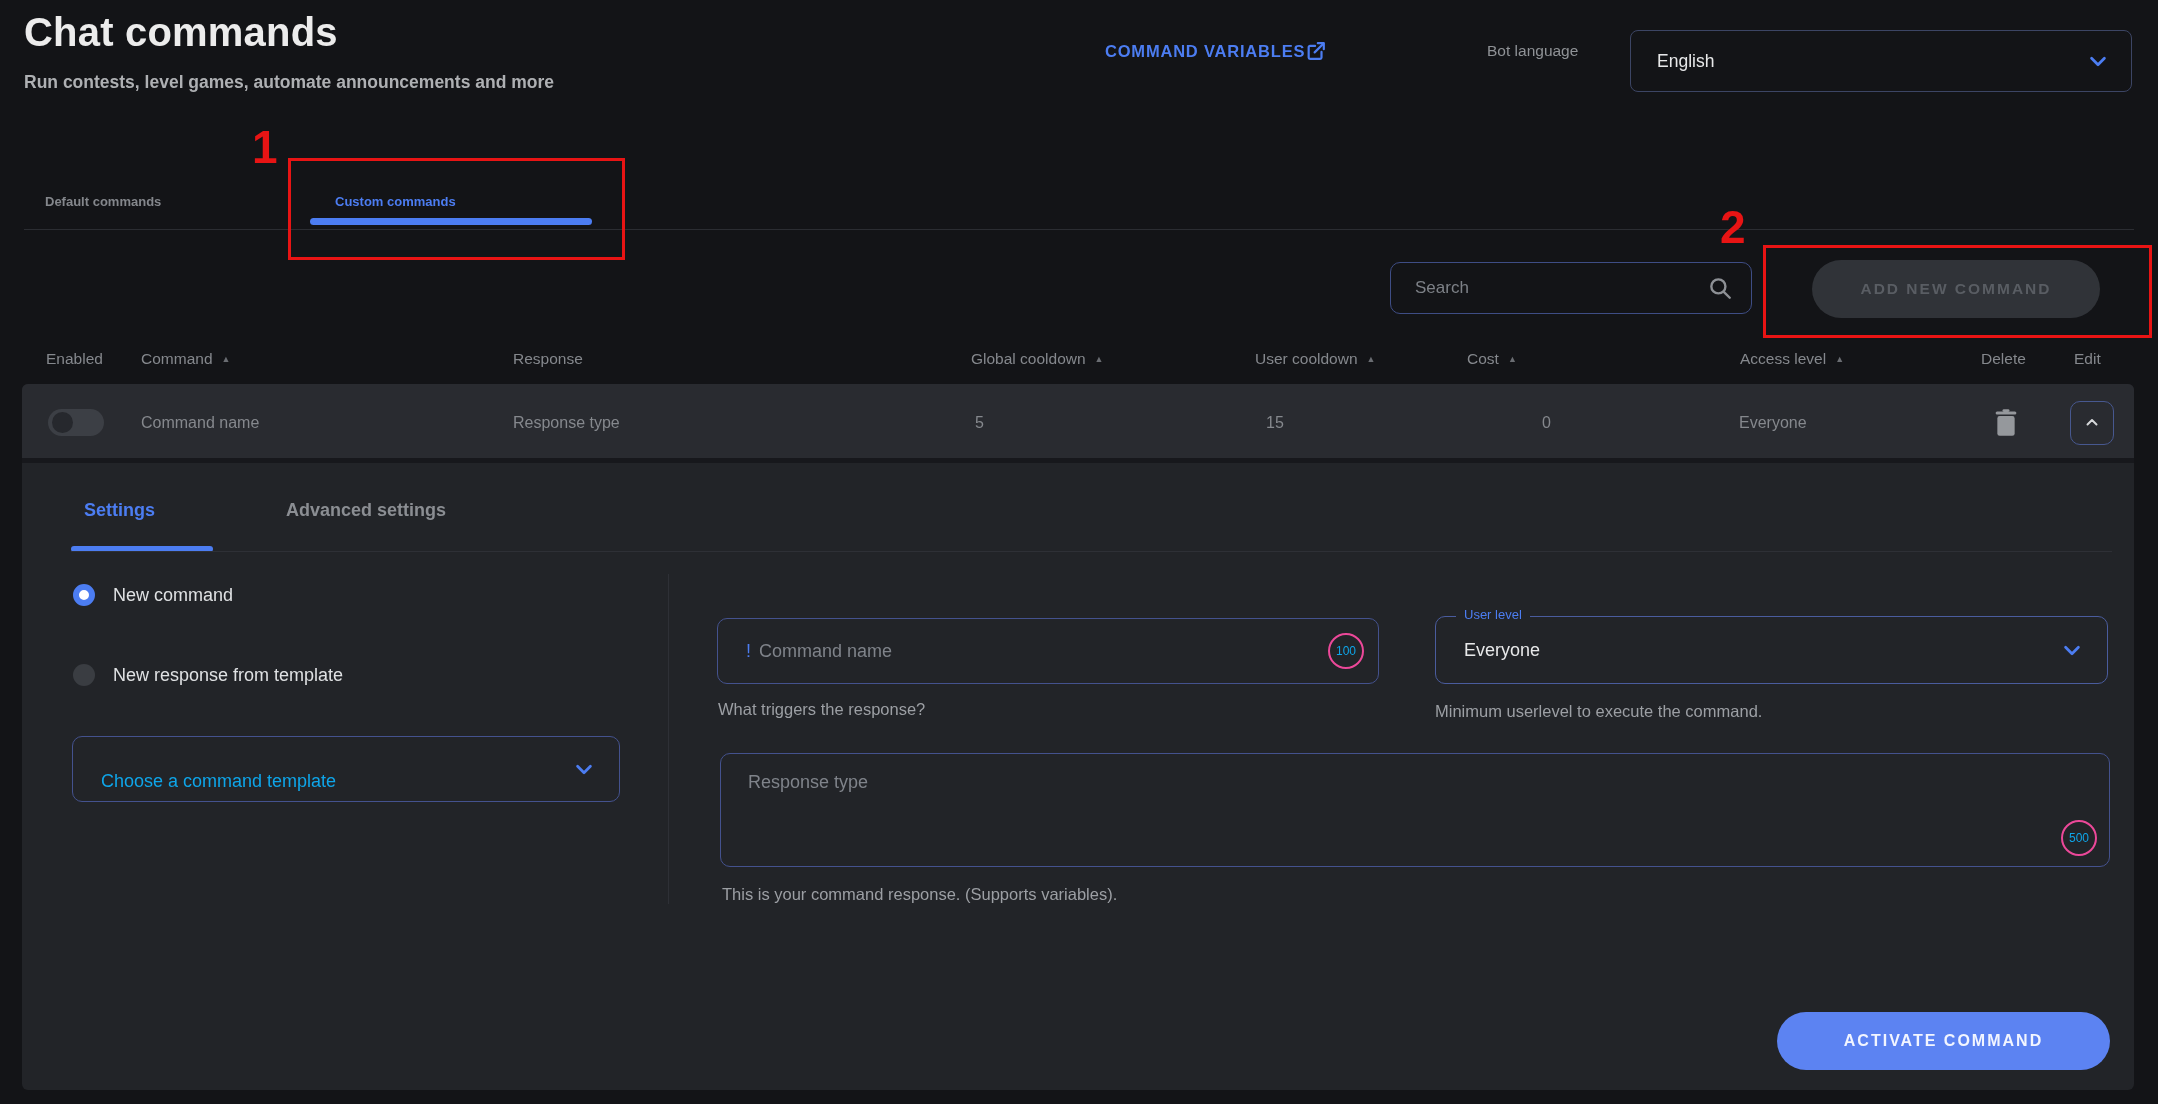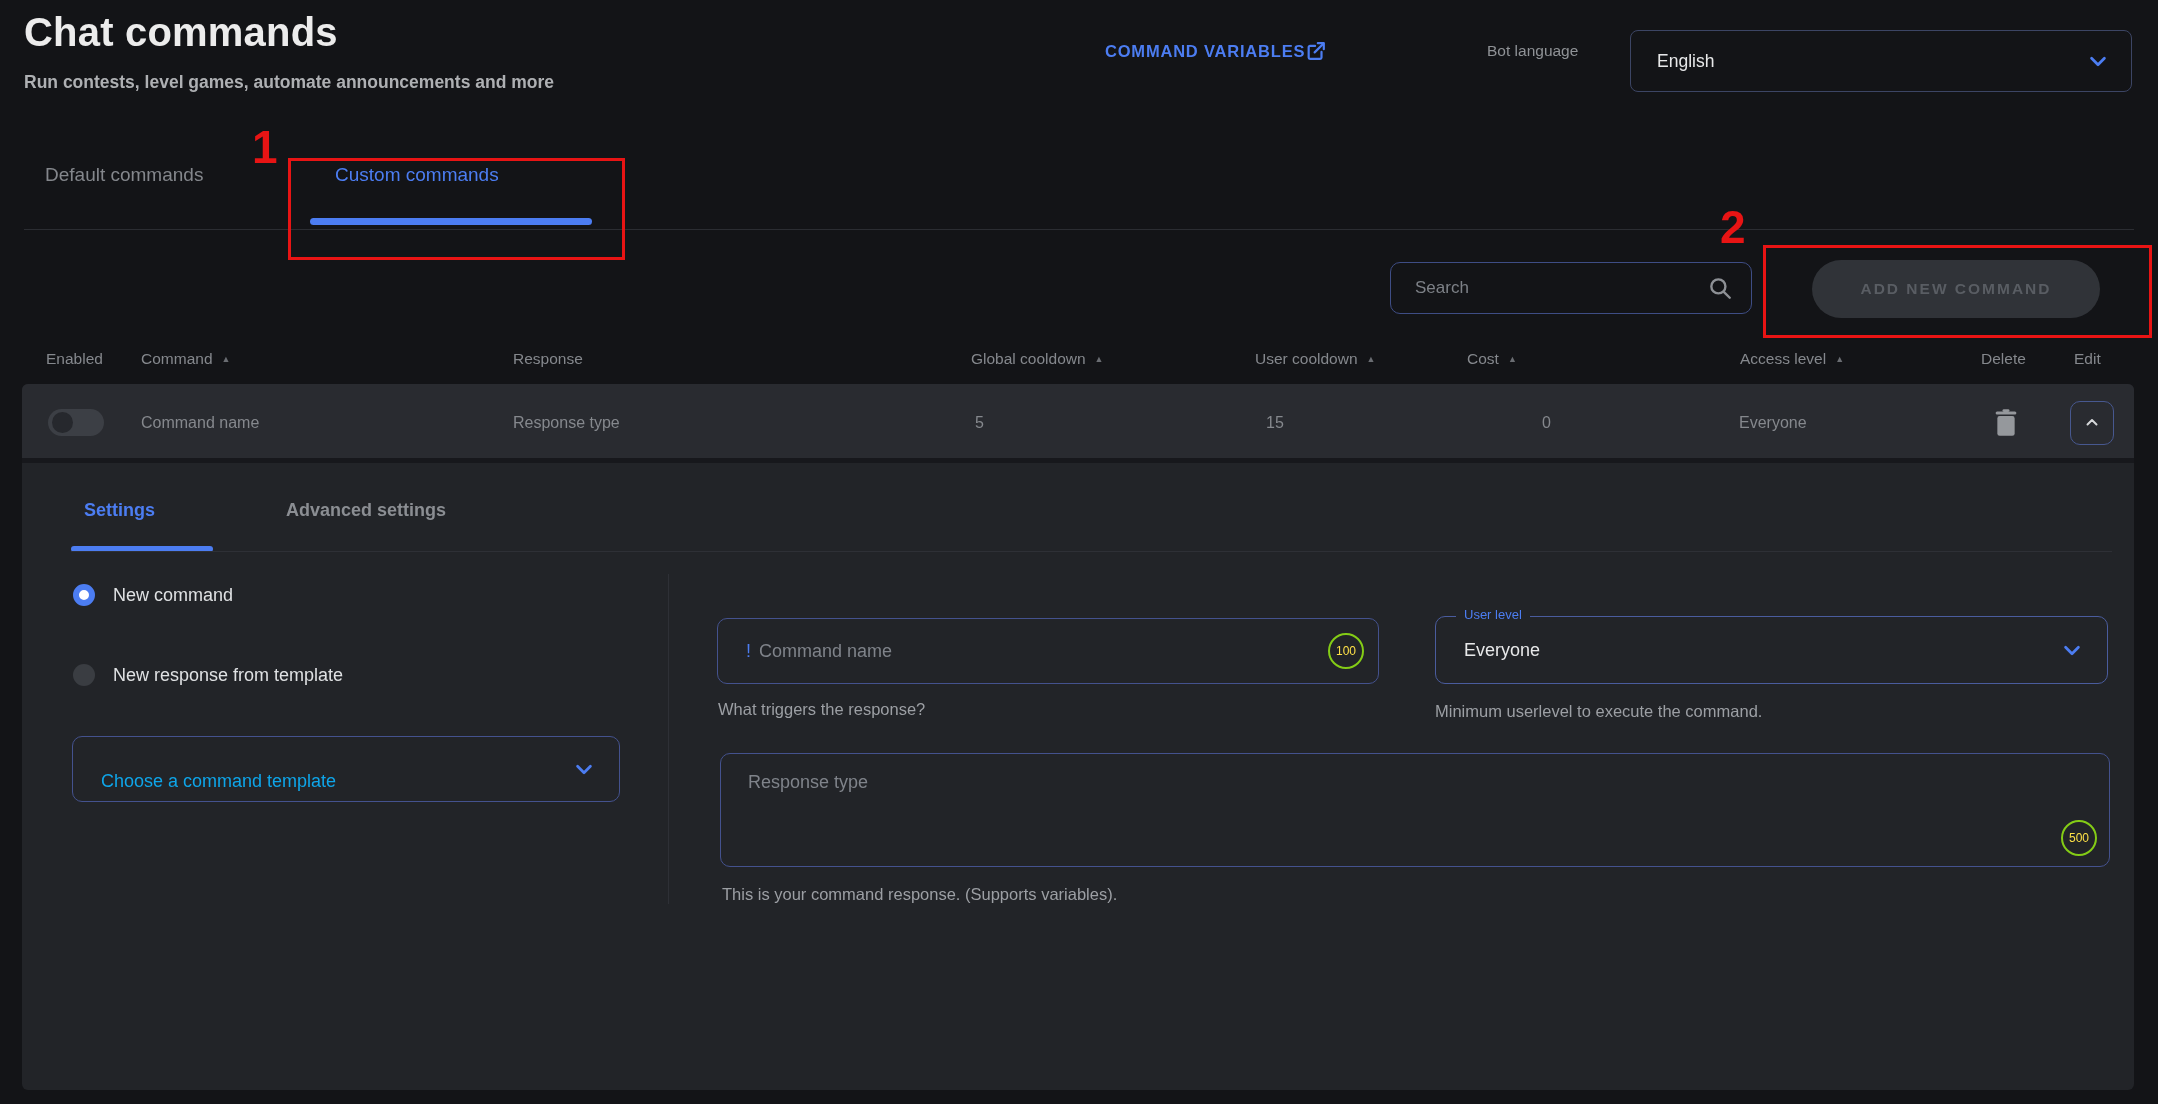--- a/index.html
+++ b/index.html
@@ -16,21 +16,21 @@
   
   .page-title { left:24px; top:10px; font-size:40px; font-weight:800; color:#ececec; letter-spacing:0.2px; }
   .page-subtitle { left:24px; top:72px; font-size:17.5px; font-weight:700; color:#aeb0b3; }
 
   .cmdvars { left:1105px; top:40px; font-size:16.5px; font-weight:700; color:#4c7df2; letter-spacing:0.8px; cursor:pointer; display:flex; align-items:center; }
   .botlang-label { left:1487px; top:42px; font-size:15.5px; color:#8f9296; }
   .lang-select { left:1630px; top:30px; width:502px; height:62px; border:1px solid #3c4564; border-radius:8px; display:flex; align-items:center; padding:0 22px 0 26px; cursor:pointer; }
   .lang-select .value { font-size:17.5px; color:#e7e8e9; flex:1; }
 
   
-  .tab { top:164px; font-size:19px; font-weight:400; color:#84878c; cursor:pointer; }
+  .tab { top:194px; font-size:13px; font-weight:700; color:#84878c; cursor:pointer; }
   .tab-default { left:45px; }
   .tab-custom { left:335px; color:#4c7df2; }
   .tab-underline { left:310px; top:218px; width:282px; height:7px; border-radius:4px; background:#4c7df2; }
   .tabs-divider { left:24px; top:229px; width:2110px; height:1px; background:#2b2d32; }
 
   
   .redbox { border:3px solid #e81414; pointer-events:none; }
   .redbox1 { left:288px; top:158px; width:337px; height:102px; }
   .redbox2 { left:1763px; top:245px; width:389px; height:93px; }
   .redlabel { color:#e81414; font-size:46px; font-weight:600; }
@@ -79,21 +79,21 @@
 
   .template-select { position:absolute; left:50px; top:352px; width:548px; height:66px; border:1px solid #44528e; border-radius:10px; display:flex; align-items:center; padding:0 24px 0 28px; cursor:pointer; }
   .template-select .ph { flex:1; font-size:18px; color:#0ea5e9;margin-top:24px; }
 
   .vdivider { position:absolute; left:646px; top:190px; width:1px; height:330px; background:#2e3036; }
 
   .cmd-input { position:absolute; left:695px; top:234px; width:662px; height:66px; border:1px solid #44528e; border-radius:10px; display:flex; align-items:center; padding:0 14px 0 28px; cursor:text; }
   .cmd-input .prefix { color:#4c7df2; font-size:18px; margin-right:8px; }
   .cmd-input .ph { flex:1; font-size:18px; color:#7f838a; }
 
-  .counter { width:36px; height:36px; border:2px solid #84cc16; border-radius:50%; display:flex; align-items:center; justify-content:center; font-size:12px; color:#fde047; flex:none; }
+  .counter { width:36px; height:36px; border:2px solid #ec4899; border-radius:50%; display:flex; align-items:center; justify-content:center; font-size:12px; color:#0ea5e9; flex:none; }
 
   .helper { position:absolute; font-size:16.5px; color:#9c9fa4; }
   .helper-cmd { left:696px; top:316px; }
   .helper-user { left:1413px; top:318px; }
   .helper-resp { left:700px; top:501px; }
 
   .user-select { position:absolute; left:1413px; top:232px; width:673px; height:68px; border:1px solid #4a5c9e; border-radius:10px; display:flex; align-items:center; padding:0 24px 0 28px; cursor:pointer; }
   .user-select .float-label { position:absolute; left:20px; top:-10px; padding:0 8px; background:#222428; color:#4c7df2; font-size:13px; }
   .user-select .value { flex:1; font-size:18px; color:#e8e9ea; }
 
@@ -260,13 +260,14 @@
     </span>
   </div>
   <div class="helper helper-user">Minimum userlevel to execute the command.</div>
 
   <div class="response-area">
     <textarea placeholder="Response type" style=""></textarea>
     <span class="counter">500</span>
   </div>
   <div class="helper helper-resp">This is your command response. (Supports variables).</div>
 
+  <button class="activate-btn">ACTIVATE COMMAND</button>
 </div>
 
 </body></html>

